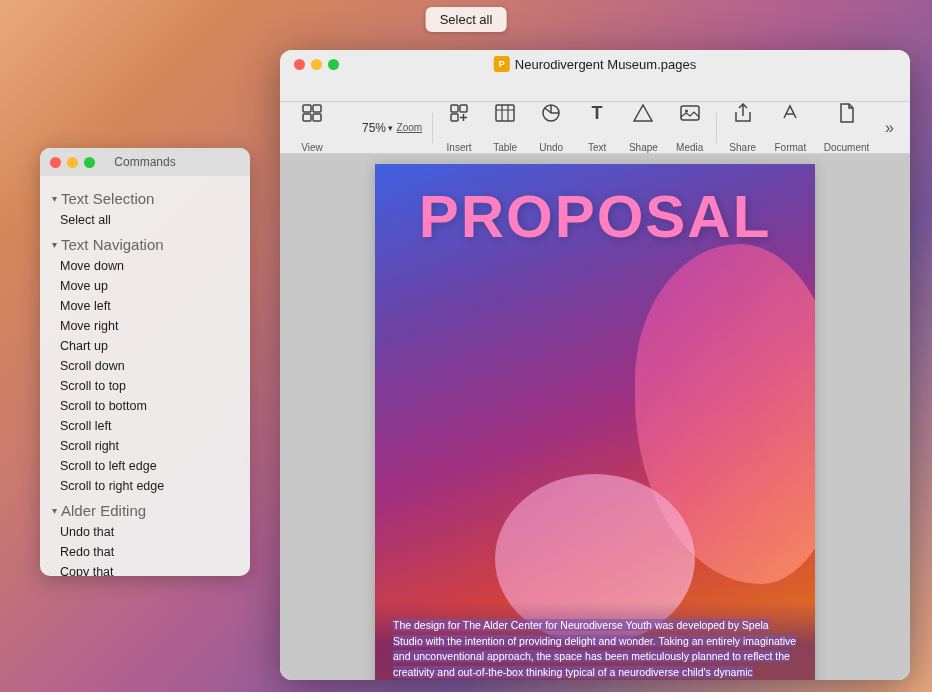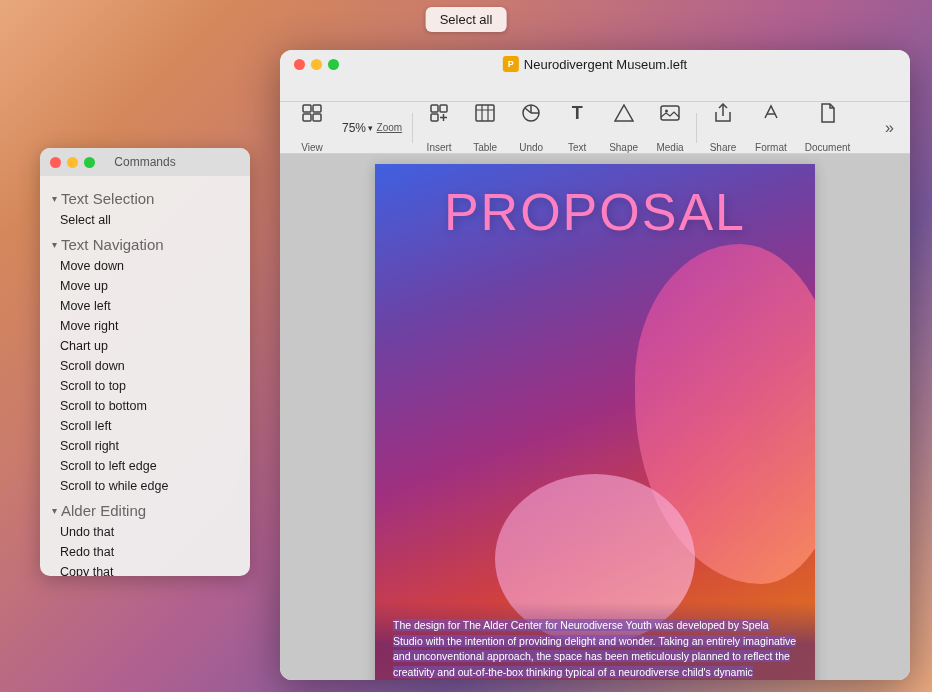--- a/index.html
+++ b/index.html
@@ -210,20 +210,21 @@
 
     .toolbar-zoom {
       display: flex;
       align-items: center;
       gap: 2px;
       padding: 4px 6px;
       border-radius: 6px;
       cursor: pointer;
       font-size: 12px;
       color: #333;
+      margin-left: 20px;
     }
 
     .toolbar-more {
       margin-left: auto;
       font-size: 16px;
       color: #555;
       cursor: pointer;
       padding: 4px 6px;
     }
 
@@ -254,22 +255,22 @@
       position: absolute;
     }
 
     
     .proposal-text {
       position: absolute;
       top: 18px;
       left: 0;
       right: 0;
       text-align: center;
-      font-size: 52px;
-      font-weight: 400;
+      font-size: 60px;
+      font-weight: 700;
       color: #ff80c0;
       letter-spacing: 2px;
       text-shadow: 2px 2px 8px rgba(0,0,0,0.2);
       z-index: 5;
       font-family: -apple-system, "Helvetica Neue", sans-serif;
     }
 
     
     .page-body-text {
       position: absolute;
@@ -311,42 +312,42 @@
     <div class="command-item">Move up</div>
     <div class="command-item">Move left</div>
     <div class="command-item">Move right</div>
     <div class="command-item">Chart up</div>
     <div class="command-item">Scroll down</div>
     <div class="command-item">Scroll to top</div>
     <div class="command-item">Scroll to bottom</div>
     <div class="command-item">Scroll left</div>
     <div class="command-item">Scroll right</div>
     <div class="command-item">Scroll to left edge</div>
-    <div class="command-item">Scroll to while edge</div>
+    <div class="command-item">Scroll to right edge</div>
 
     <div class="command-group-header">Alder Editing</div>
     <div class="command-item">Undo that</div>
     <div class="command-item">Redo that</div>
     <div class="command-item">Copy that</div>
 
   </div>
 </div>
 
 <div class="pages-window">
 
   <div class="pages-titlebar">
     <div class="pages-titlebar-top">
       <div class="pages-traffic-lights">
         <div class="traffic-light traffic-close"></div>
         <div class="traffic-light traffic-min"></div>
         <div class="traffic-light traffic-max"></div>
       </div>
       <div class="pages-title">
         <span class="pages-icon">P</span>
-        <span>Neurodivergent Museum.left</span>
+        <span>Neurodivergent Museum.pages</span>
       </div>
     </div>
   </div>
 
   <div class="pages-toolbar">
     <div class="toolbar-item">
       <div class="toolbar-icon">
         <svg width="20" height="18" viewBox="0 0 20 18" fill="none">
           <rect x="1" y="1" width="8" height="7" rx="1" fill="none" stroke="#444" stroke-width="1.5"></rect>
           <rect x="11" y="1" width="8" height="7" rx="1" fill="none" stroke="#444" stroke-width="1.5"></rect>

